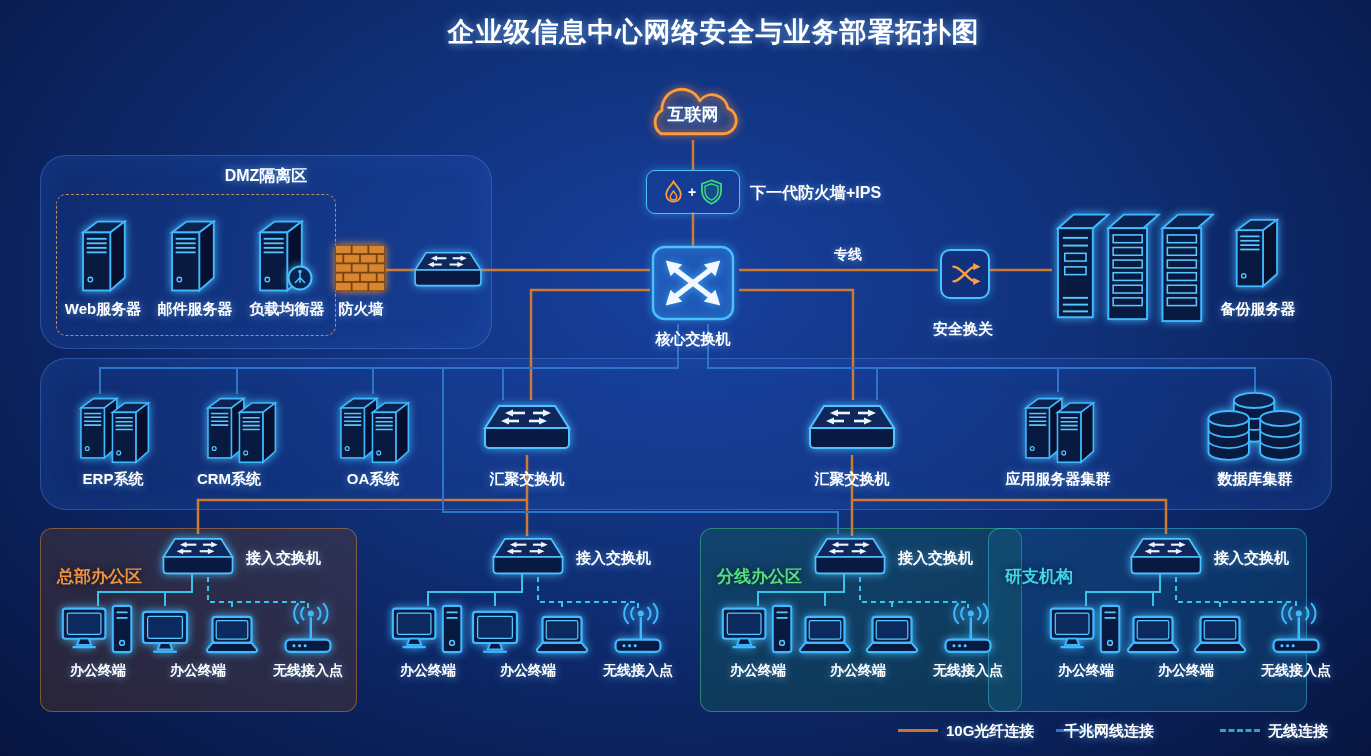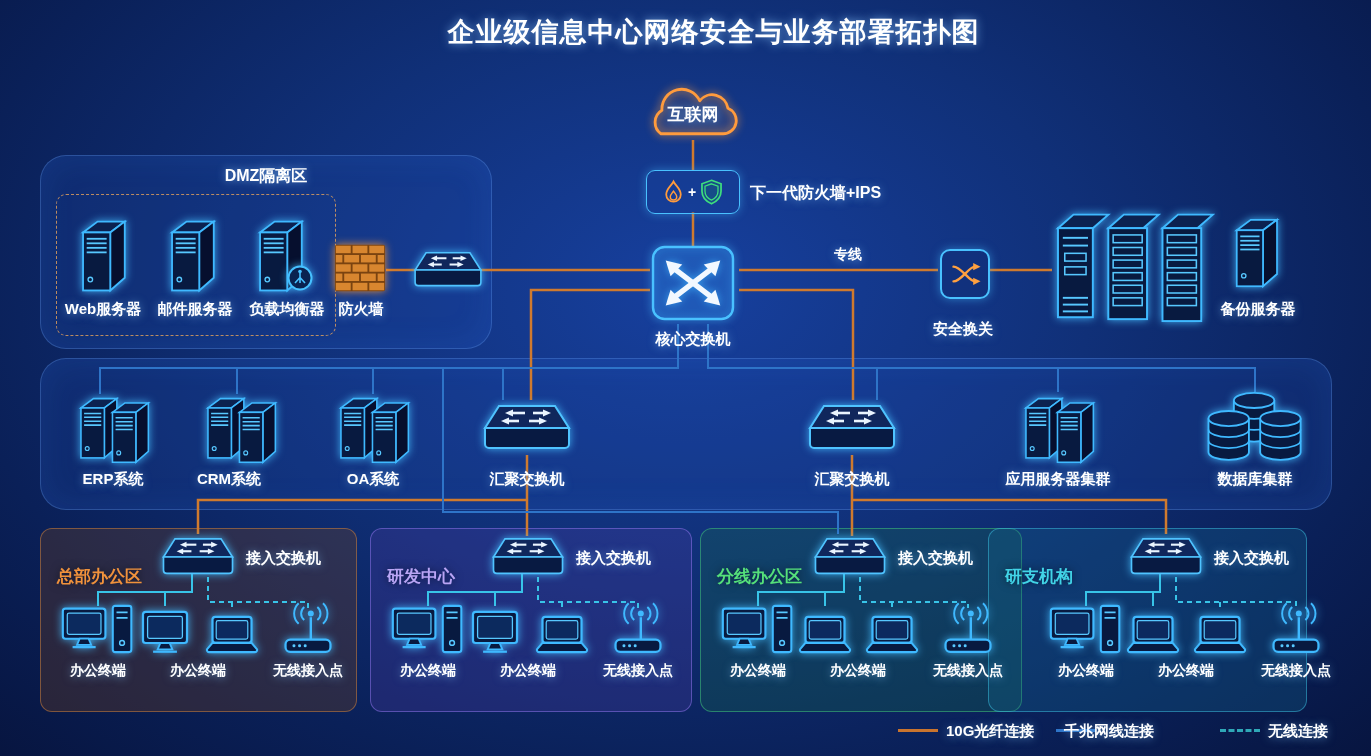--- a/index.html
+++ b/index.html
@@ -216,23 +216,20 @@
   <div class="title">企业级信息中心网络安全与业务部署拓扑图</div>
 
   <div class="panel" style="left:40px;top:155px;width:450px;height:192px">
     <div class="ptitle">DMZ隔离区</div>
   </div>
   <div class="dashedbox"></div>
   <div class="panel" style="left:40px;top:358px;width:1290px;height:150px"></div>
   <div class="zone z1">
     <div class="ztitle" style="color: rgb(240, 146, 60);">总部办公区</div>
   </div>
-  <div class="zone z2">
-    <div class="ztitle" style="color: rgb(185, 165, 245);">研发中心</div>
-  </div>
   <div class="zone z3">
     <div class="ztitle" style="color: rgb(85, 224, 122);">分线办公区</div>
   </div>
   <div class="zone z4">
     <div class="ztitle" style="color: rgb(65, 211, 230);">研支机构</div>
   </div>
 
   <svg class="wire" width="1371" height="756">
 
     <g stroke="#cf7a2e" stroke-width="2.5" fill="none">

